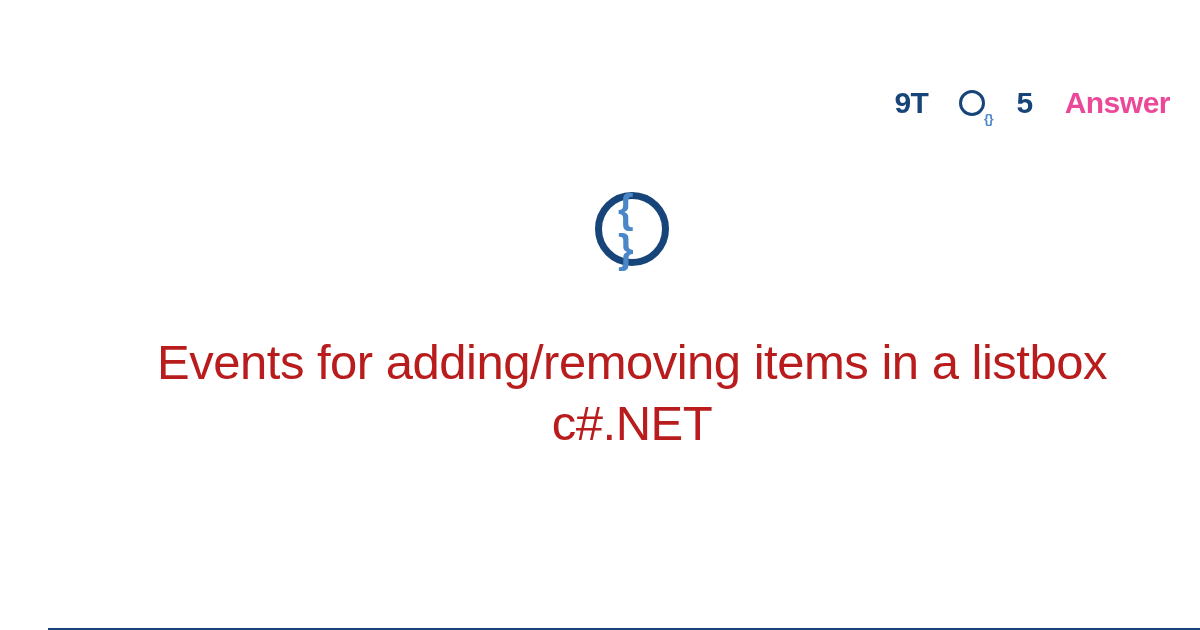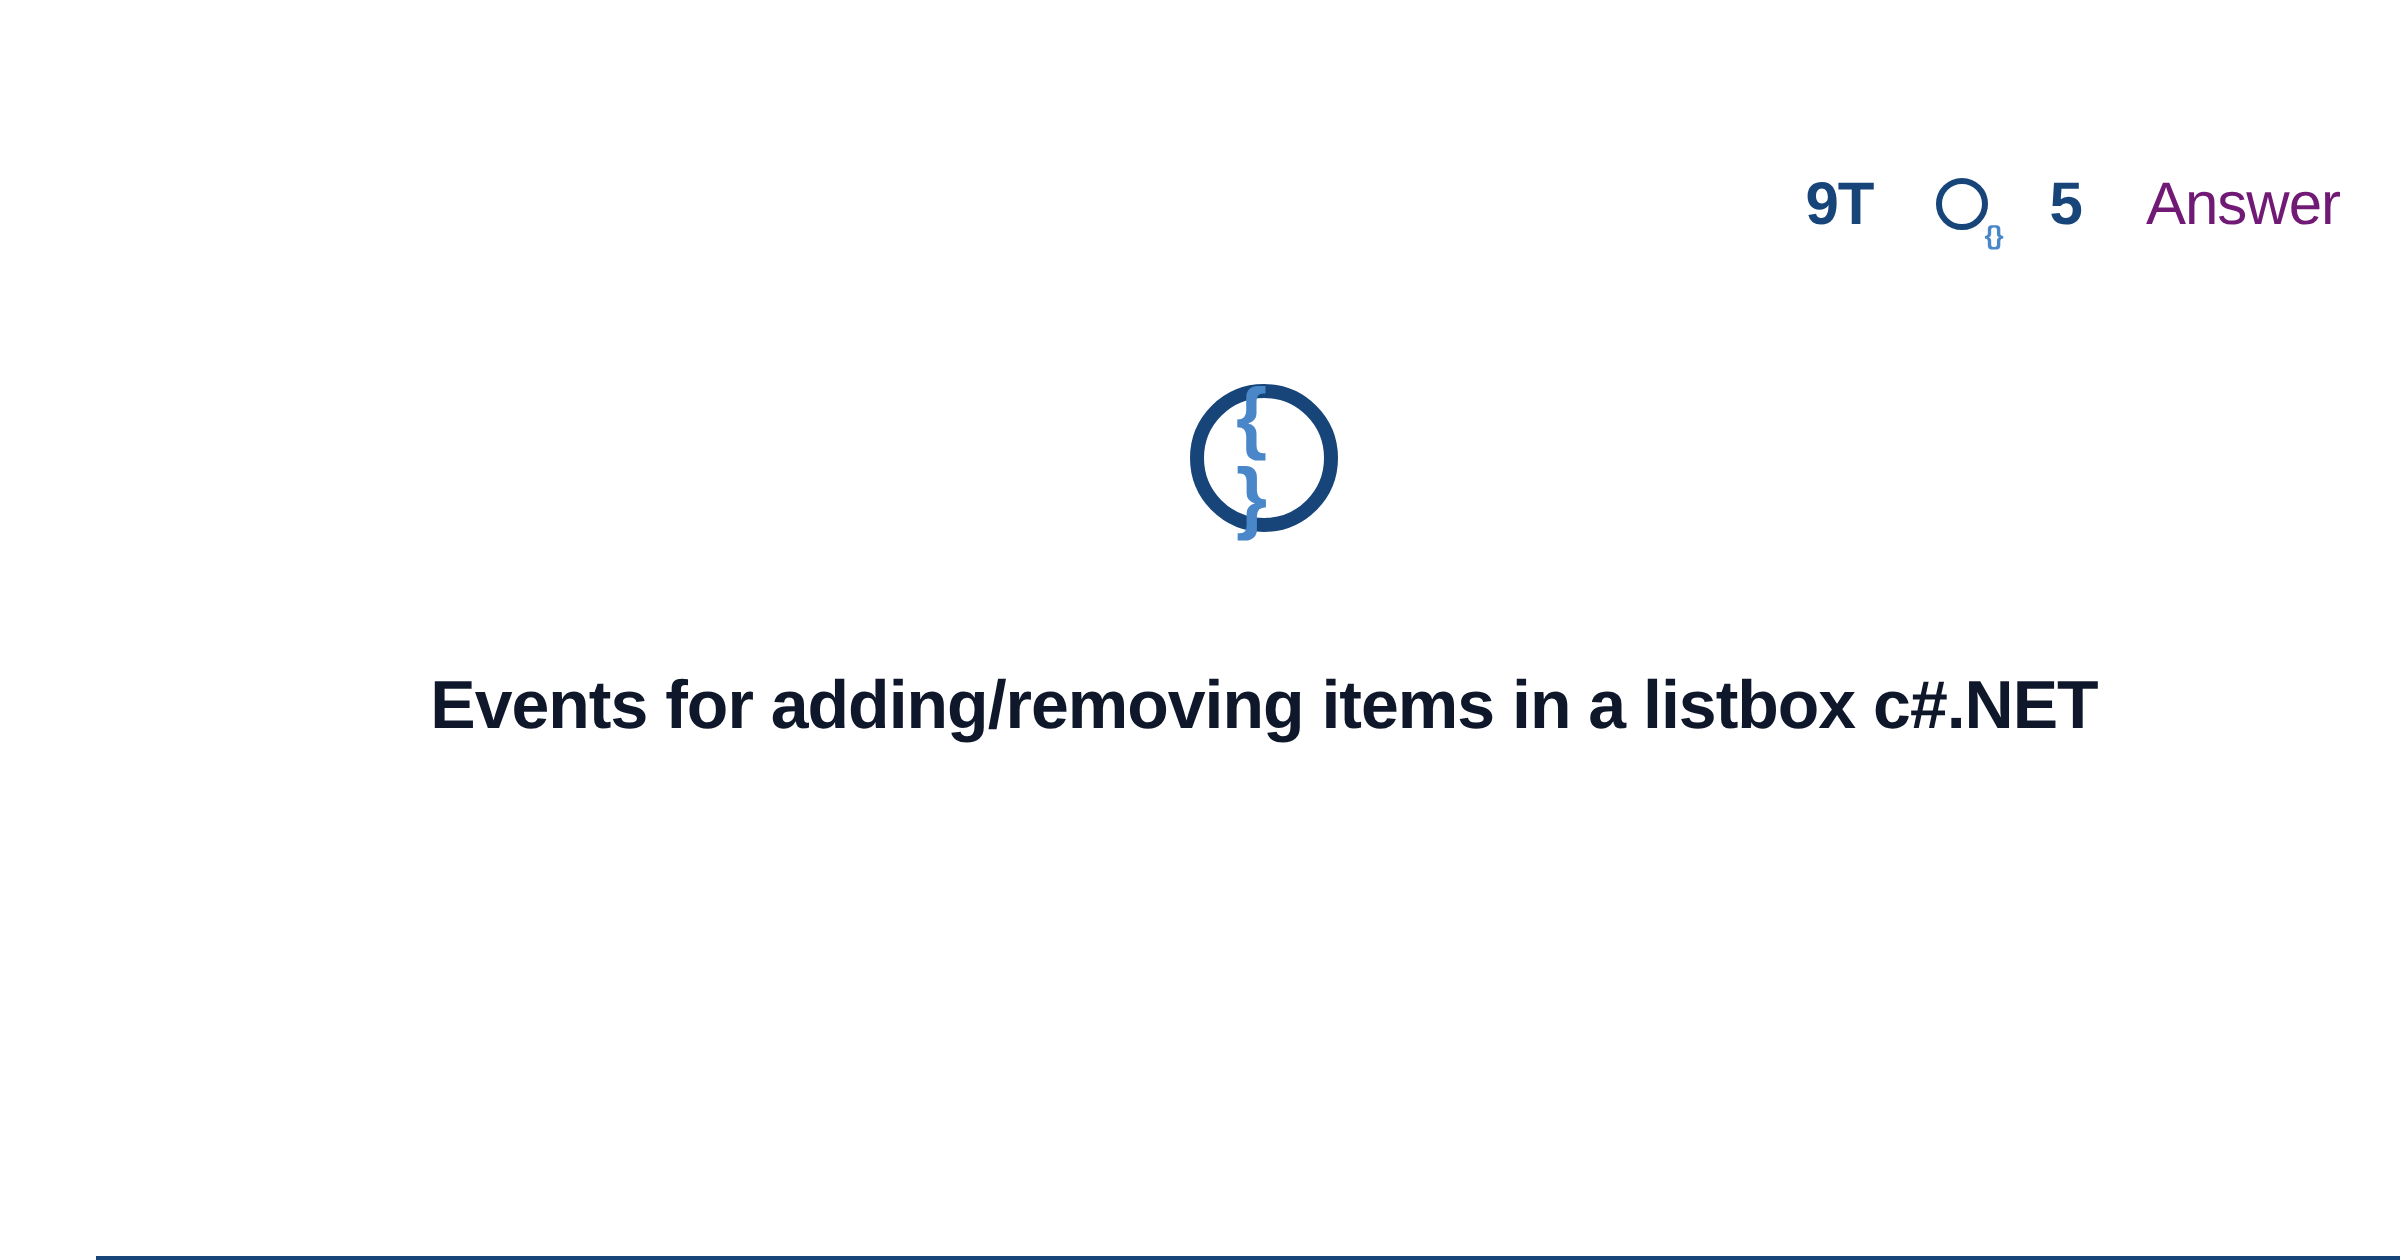--- a/index.html
+++ b/index.html
@@ -48,22 +48,22 @@
       position: absolute;
       top: 50%;
       left: 50%;
       transform: translate(-50%, -52%);
       line-height: 1;
     }
     .logo-5 {
       color: #17457a;
     }
     .logo-answer {
-      color: #701a75;
-      font-weight: 400;
+      color: #ec4899;
+      font-weight: 700;
     }
     .center-block {
       position: absolute;
       top: 128px;
       left: 0;
       right: 0;
       display: flex;
       flex-direction: column;
       align-items: center;
     }
@@ -79,23 +79,23 @@
     }
     .code-braces {
       color: #4987c9;
       font-size: 40px;
       font-weight: 700;
       line-height: 1;
       letter-spacing: -3px;
       font-family: "Segoe UI", Arial, sans-serif;
     }
     .title {
-      color: #0f172a;
-      font-size: 34px;
-      font-weight: 700;
+      color: #b91c1c;
+      font-size: 49px;
+      font-weight: 400;
       text-align: center;
       max-width: 960px;
       line-height: 1.25;
       letter-spacing: -0.5px;
     }
     .bottom-bar {
       position: absolute;
       bottom: 0;
       left: 0;
       right: 0;

